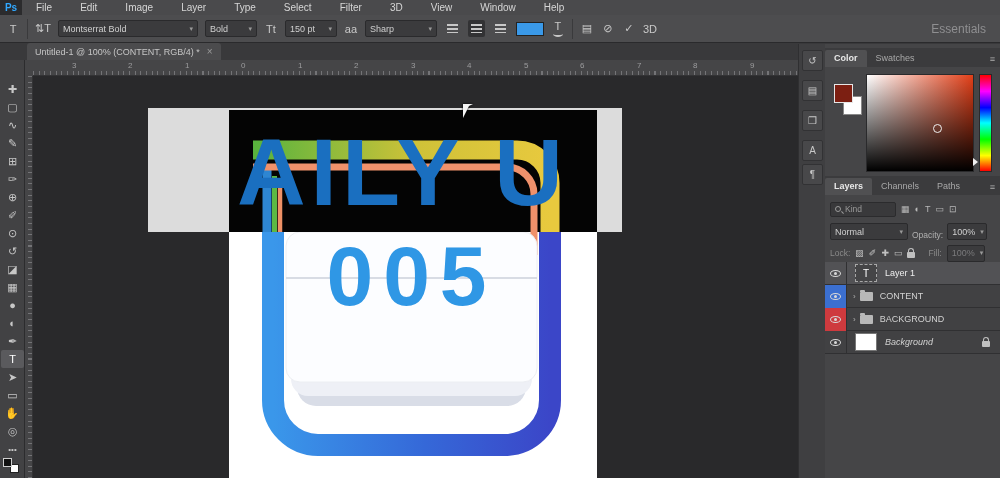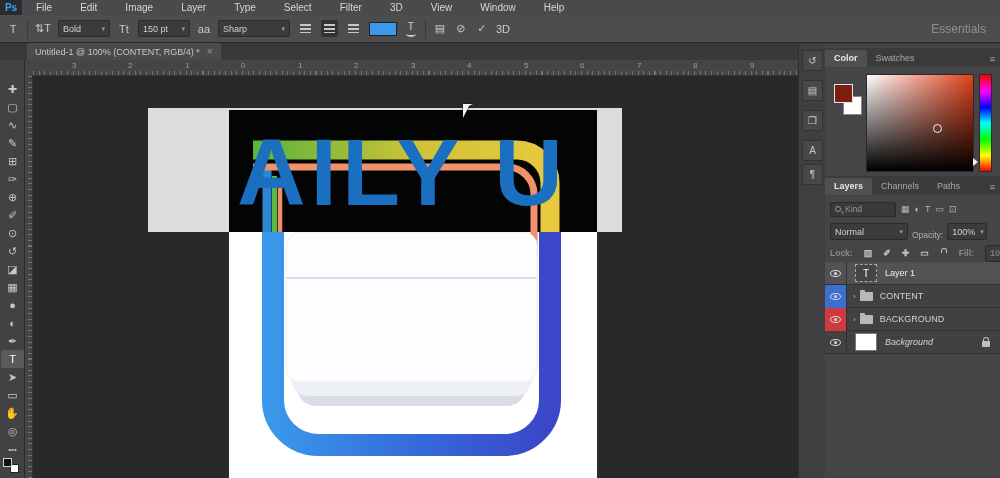--- a/index.html
+++ b/index.html
@@ -121,21 +121,21 @@
   #kind-search { width:66px; height:15px; background:#39393b; border:1px solid #2b2b2d;
                  border-radius:2px; display:flex; align-items:center; gap:4px; padding:0 4px;
                  color:#9a9a9a; font-size:8.5px;text-align:right; }
   .mag { width:6px; height:6px; border:1px solid #9a9a9a; border-radius:50%; position:relative; }
   .mag::after { content:""; position:absolute; left:5px; top:5px; width:3px; height:1px;
                 background:#9a9a9a; transform:rotate(45deg); }
   .ficon { color:#b8b8b8; font-size:9px; }
   #blend-row { position:absolute; left:0; top:178px; width:175px; height:18px; display:flex;
                align-items:flex-end; gap:4px; padding:0 5px; color:#b0b0b0; font-size:8.5px; }
   #lock-row { position:absolute; left:0; top:200px; width:175px; height:18px; display:flex;
-              align-items:center; gap:11px; padding:0 5px; color:#8a8a8a; font-size:8.5px;font-weight:bold; }
+              align-items:center; gap:5px; padding:0 5px; color:#8a8a8a; font-size:8.5px; }
   .lkicon { color:#c0c0c0; font-size:9px; }
   .padlock { width:8px; height:6px; background:#c0c0c0; border-radius:1px; position:relative;
              margin-top:4px; }
   .padlock::before { content:""; position:absolute; top:-4px; left:1px; width:4px; height:4px;
              border:1.5px solid #c0c0c0; border-bottom:none; border-radius:3px 3px 0 0; }
 
   .layer-row { position:absolute; left:0; width:175px; height:23px; background:#414143;
                border-bottom:1px solid #303032; display:flex; align-items:center; color:#d2d2d2;
                font-size:9px; }
   .layer-row.selected { background:#525255; color:#eeeeee; }
@@ -171,20 +171,23 @@
   <span class="menu-item">3D</span>
   <span class="menu-item">View</span>
   <span class="menu-item">Window</span>
   <span class="menu-item">Help</span>
 </div>
 
 <div id="options-bar">
   <span class="opt-icon">T</span>
   <span class="opt-sep"></span>
   <span class="opt-icon">⇅T</span>
+  <div class="combo w-font">
+    <span>Montserrat Bold</span>
+  </div>
   <div class="combo w-style">
     <span>Bold</span>
   </div>
   <span class="opt-icon">Tt</span>
   <div class="combo w-size">
     <span>150 pt</span>
   </div>
   <span class="opt-icon">aa</span>
   <div class="combo w-aa">
     <span>Sharp</span>
@@ -338,20 +341,21 @@
     <g clip-path="url(#docClip)">
       <rect x="44" y="-80" width="277" height="415" rx="45" fill="none" stroke="url(#frameGrad)" stroke-width="22"></rect>
       <rect x="68" y="258" width="229" height="38" rx="19" fill="#d9dde7"></rect>
       <rect x="62" y="252" width="241" height="34" rx="17" fill="#eef0f6"></rect>
       <rect x="57" y="122" width="251" height="150" rx="14" fill="#fcfdff" stroke="#eceef2"></rect>
       <line x1="57" y1="168" x2="308" y2="168" stroke="#d8dce4" stroke-width="2"></line>
     </g>
   </svg>
 
   <div id="headline">AILY U</div>
+  <div id="card-number">005</div>
   <div id="cursor"></div>
 </div>
 
 <div id="dock-strip">
   <div class="dock-icon" style="top:6px">
       <span>↺</span>
     </div>
   <div class="dock-icon" style="top:36px">
       <span>▤</span>
     </div>

